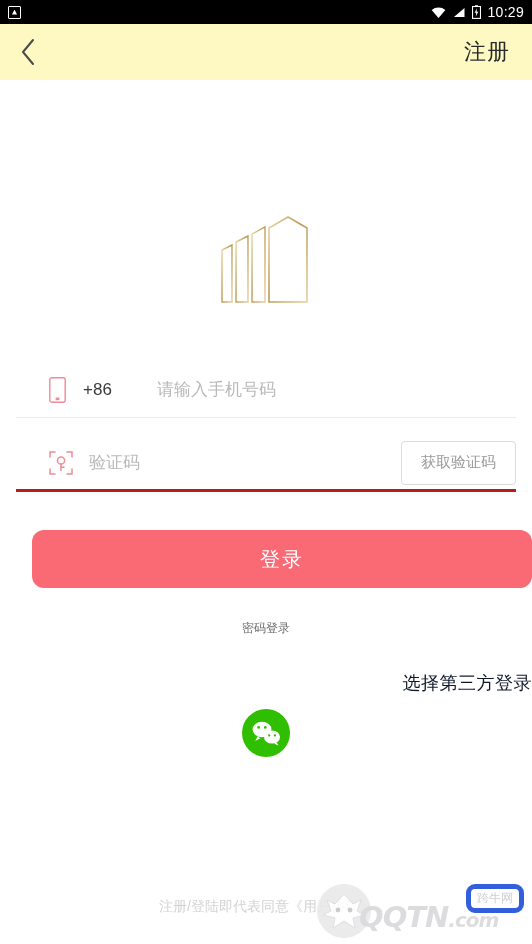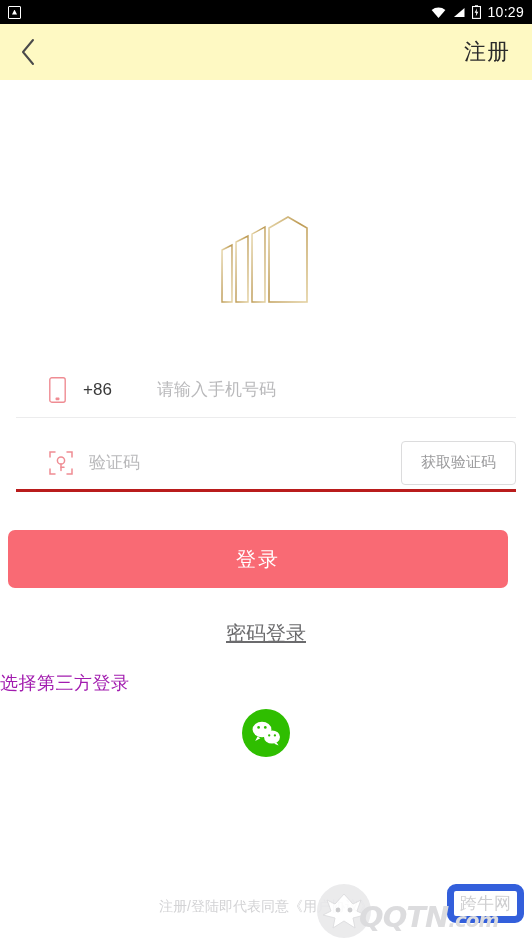--- a/index.html
+++ b/index.html
@@ -131,46 +131,45 @@
     background: #ffffff;
     color: #9a9a9c;
     font-size: 15px;
     cursor: pointer;
     font-family: "Liberation Sans", sans-serif;
   }
 
   
   .login-btn {
     position: absolute;
-    top: 530px; left: 8px;
+    top: 530px; left: 32px;
     width: 500px; height: 58px;
     background: #f96a74;
-    border: none; border-radius: 7px;
+    border: none; border-radius: 12px;
     color: #ffffff;
     font-size: 20px;
     letter-spacing: 2px;
     cursor: pointer;
     font-family: "Liberation Sans", sans-serif;
   }
 
   .pwd-login {
     position: absolute;
     top: 620px; left: 0; width: 532px;
     text-align: center;
-    font-size: 20px;
+    font-size: 12px;
     color: #6b6b6d;
     cursor: pointer;
-    text-decoration: underline;
   }
   .third-party-label {
     position: absolute;
     top: 671px; left: 0; width: 532px;
-    text-align: left;
+    text-align: right;
     font-size: 18px;
-    color: #a21caf;
+    color: #0f172a;
     letter-spacing: .5px;
   }
   .wechat-btn {
     position: absolute;
     top: 709px; left: 242px;
     width: 48px; height: 48px;
     border-radius: 50%;
     background: #2fbe00;
     display: flex; align-items: center; justify-content: center;
     cursor: pointer;
@@ -189,23 +188,23 @@
   .watermark {
     position: absolute;
     top: 880px; left: 305px;
     width: 225px; height: 62px;
     pointer-events: none;
     opacity: .9;
   }
   .wm-brand {
     position: absolute;
     right: 6px; top: 4px;
-    font-size: 17px;
+    font-size: 12px;
     color: #c9c9cb;
-    border: 7px solid #1d4ed8;
+    border: 5px solid #1d4ed8;
     border-radius: 9px;
     padding: 1px 6px;
     background: rgba(255,255,255,.65);
   }
   .wm-main {
     position: absolute;
     left: 54px; top: 20px;
     font-size: 29px;
     font-weight: bold;
     font-style: italic;

